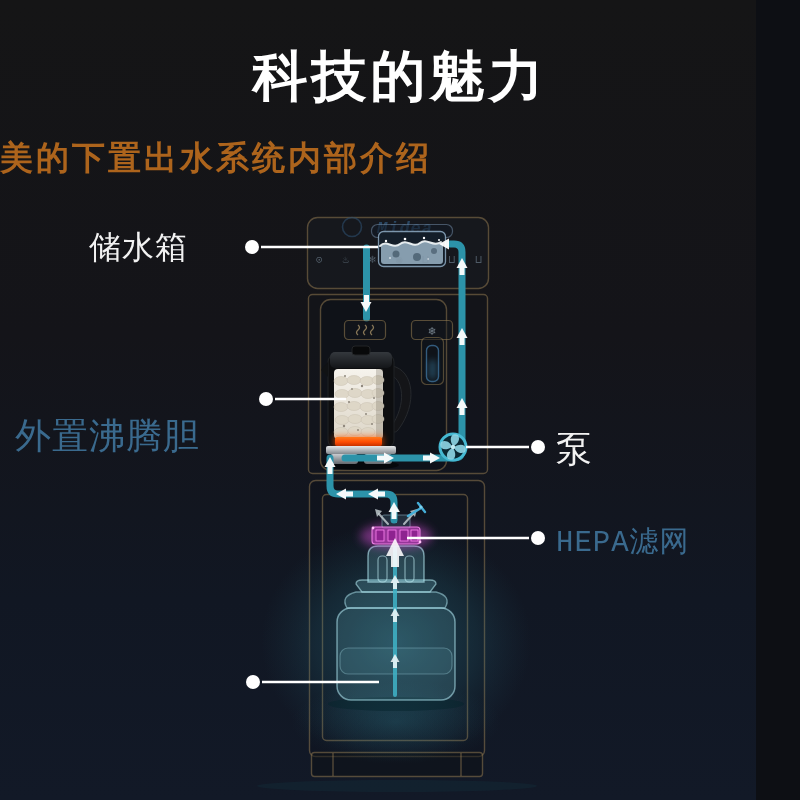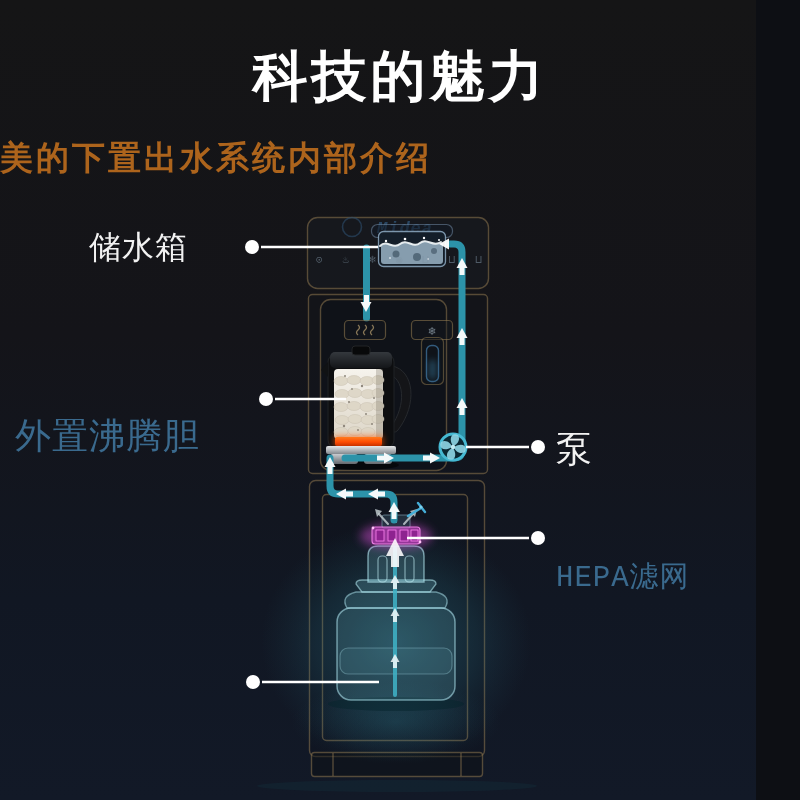--- a/index.html
+++ b/index.html
@@ -22,21 +22,21 @@
     display:flex;justify-content:space-between;align-items:center;
     font-size:11px;color:rgba(128,148,164,0.55);z-index:3;
   }
   .panel-icons span{display:block;line-height:1;}
   .callout{position:absolute;z-index:6;white-space:nowrap;letter-spacing:1px;font-weight:500;}
   .cl-white{color:#f2f2f2;text-align:right;}
   .cl-blue{color:#3a6a8e;}
   .cl-tank{top:226px;right:568px;font-size:32px;}
   .cl-boiler{top:383px;right:556px;font-size:36px;margin-top:29px;}
   .cl-pump{top:425px;left:556px;font-size:36px;}
-  .cl-filter{top:522px;left:556px;font-size:29px;margin-top:35px;}
+  .cl-filter{top:522px;left:556px;font-size:29px;}
   .cl-bottle{top:663px;right:568px;font-size:33px;}
 </style>
 </head>
 <body>
 
 <div class="stage">
 
   <div class="title">科技的魅力</div>
   <div class="subtitle">美的下置出水系统内部介绍</div>
 

